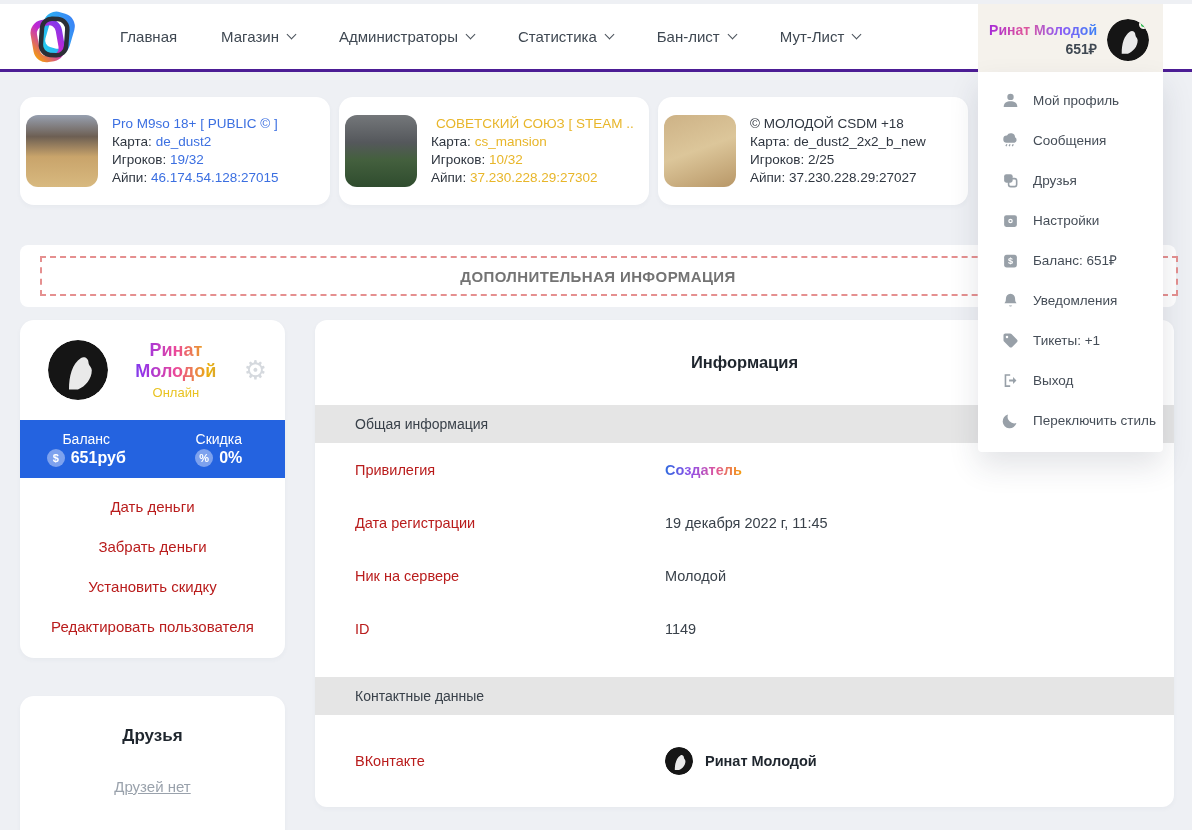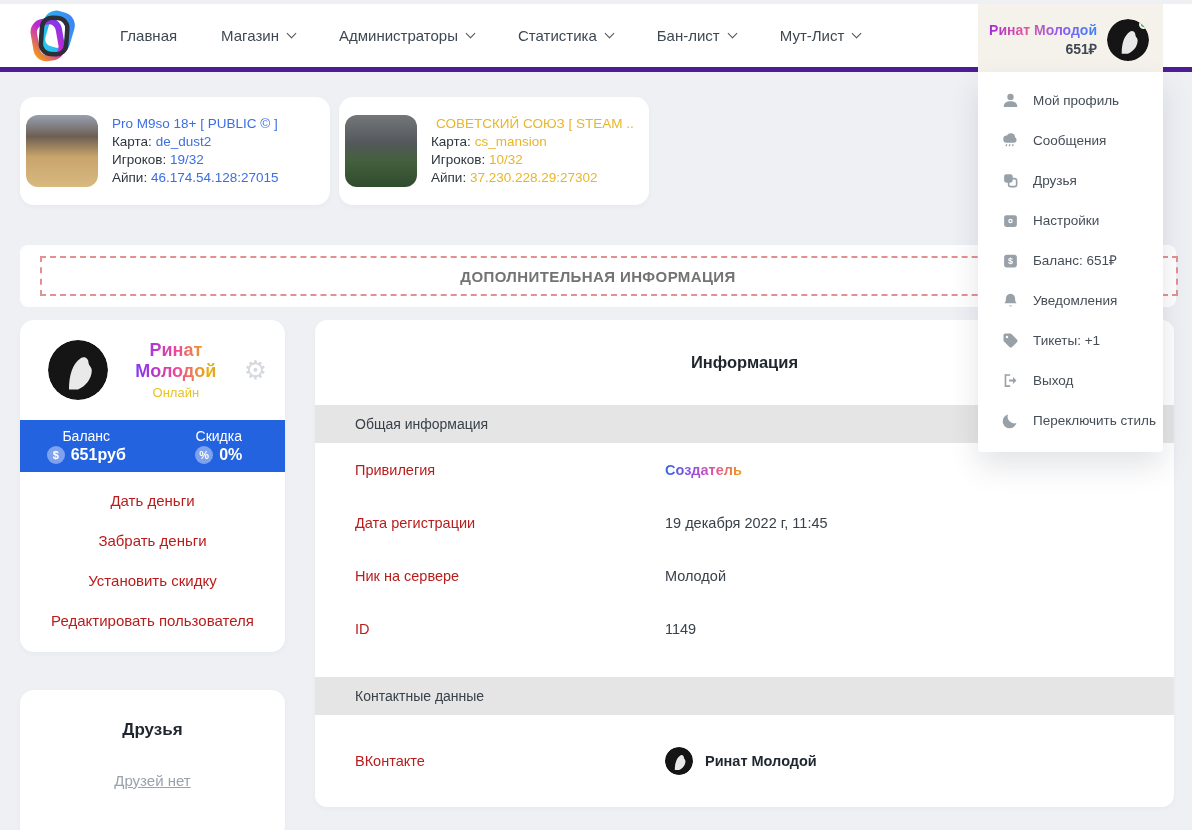--- a/index.html
+++ b/index.html
@@ -4,21 +4,21 @@
 <style>
   * { margin:0; padding:0; box-sizing:border-box; }
   html,body { width:1192px; height:830px; }
   body {
     font-family:"Liberation Sans", sans-serif;
     background:#eef0f4; color:#3a4149; overflow:hidden; position:relative;
   }
   
   .header {
     height:72px; background:#fff; border-top:4px solid #eef0f4;
-    border-bottom:5px solid #4c1d95; display:flex; align-items:center; position:relative; z-index:5;
+    border-bottom:3px solid #4c1d95; display:flex; align-items:center; position:relative; z-index:5;
   }
   .logo { width:58px; height:58px; margin-left:26px; flex:0 0 auto; }
   .nav { display:flex; align-items:center; margin-left:36px; gap:44px; }
   .nav-item { display:flex; align-items:center; font-size:15px; color:#3f4852; cursor:pointer; }
   .chev { width:7px; height:7px; border-right:1.6px solid #4a525b; border-bottom:1.6px solid #4a525b;
           transform:rotate(45deg); margin-left:9px; margin-top:-4px; }
   .user-block {
     position:absolute; top:0; right:29px; width:185px; height:72px; background:#f5f2ec;
     display:flex; align-items:center; justify-content:flex-end; padding-right:14px; cursor:pointer;
   }
@@ -67,21 +67,21 @@
   .left-col { width:265px; flex:0 0 auto; }
   .profile-card { background:#fff; border-radius:14px; overflow:hidden;
                   box-shadow:0 2px 5px rgba(60,70,90,.04); }
   .profile-top { height:100px; display:flex; align-items:center; padding:0 18px 0 28px; }
   .profile-id { flex:1; text-align:center; }
   .profile-name { font-size:18px; font-weight:bold;
     background:linear-gradient(90deg,#2f6bdf,#9333ea,#ec4899,#eab308,#8b5cf6); -webkit-background-clip:text;
     background-clip:text; color:transparent; }
   .profile-status { font-size:13px; color:#e9c322; margin-top:3px; }
   .gear { font-size:26px; color:#d5d9de; cursor:pointer; line-height:1; }
-  .balance-panel { height:52px; background:#2463e0; display:flex; color:#fff; }
+  .balance-panel { height:58px; background:#2463e0; display:flex; color:#fff; }
   .bp-col { flex:1; display:flex; flex-direction:column; align-items:center; justify-content:center; gap:2px; }
   .bp-label { font-size:14px; }
   .bp-val { display:flex; align-items:center; gap:6px; font-size:16px; font-weight:bold; }
   .coin { width:18px; height:18px; border-radius:50%; background:#7ea2ee; color:#fff; font-size:11px;
           font-weight:bold; display:flex; align-items:center; justify-content:center; }
   .actions { padding:8px 0 12px; }
   .action-item { height:40px; display:flex; align-items:center; justify-content:center;
                  font-size:15px; color:#b91c1c; cursor:pointer; }
   .friends-card { margin-top:38px; background:#fff; border-radius:14px; height:150px; text-align:center;
                   box-shadow:0 2px 5px rgba(60,70,90,.04); }
@@ -258,20 +258,31 @@
               <i></i>
               <i></i>
             </span>
           <span>СОВЕТСКИЙ СОЮЗ [ STEAM ...</span>
         </div>
         <div><span>Карта:</span> <span class="val">cs_mansion</span></div>
         <div><span>Игроков:</span> <span class="val">10/32</span></div>
         <div><span>Айпи:</span> <span class="val">37.230.228.29:27302</span></div>
       </div>
     </div>
+    <div class="server-card sv-dark">
+      <div class="thumb thumb-dust2b"></div>
+      <div class="server-info">
+        <div class="server-title">
+            <span>© МОЛОДОЙ CSDM +18</span>
+          </div>
+        <div><span>Карта:</span> <span class="val">de_dust2_2x2_b_new</span></div>
+        <div><span>Игроков:</span> <span class="val">2/25</span></div>
+        <div><span>Айпи:</span> <span class="val">37.230.228.29:27027</span></div>
+      </div>
+    </div>
   </div>
 
   <div class="banner">
     <div class="dash"></div>
     <div class="banner-label">ДОПОЛНИТЕЛЬНАЯ ИНФОРМАЦИЯ</div>
   </div>
 
   <div class="main-row">
 
     <div class="left-col">

